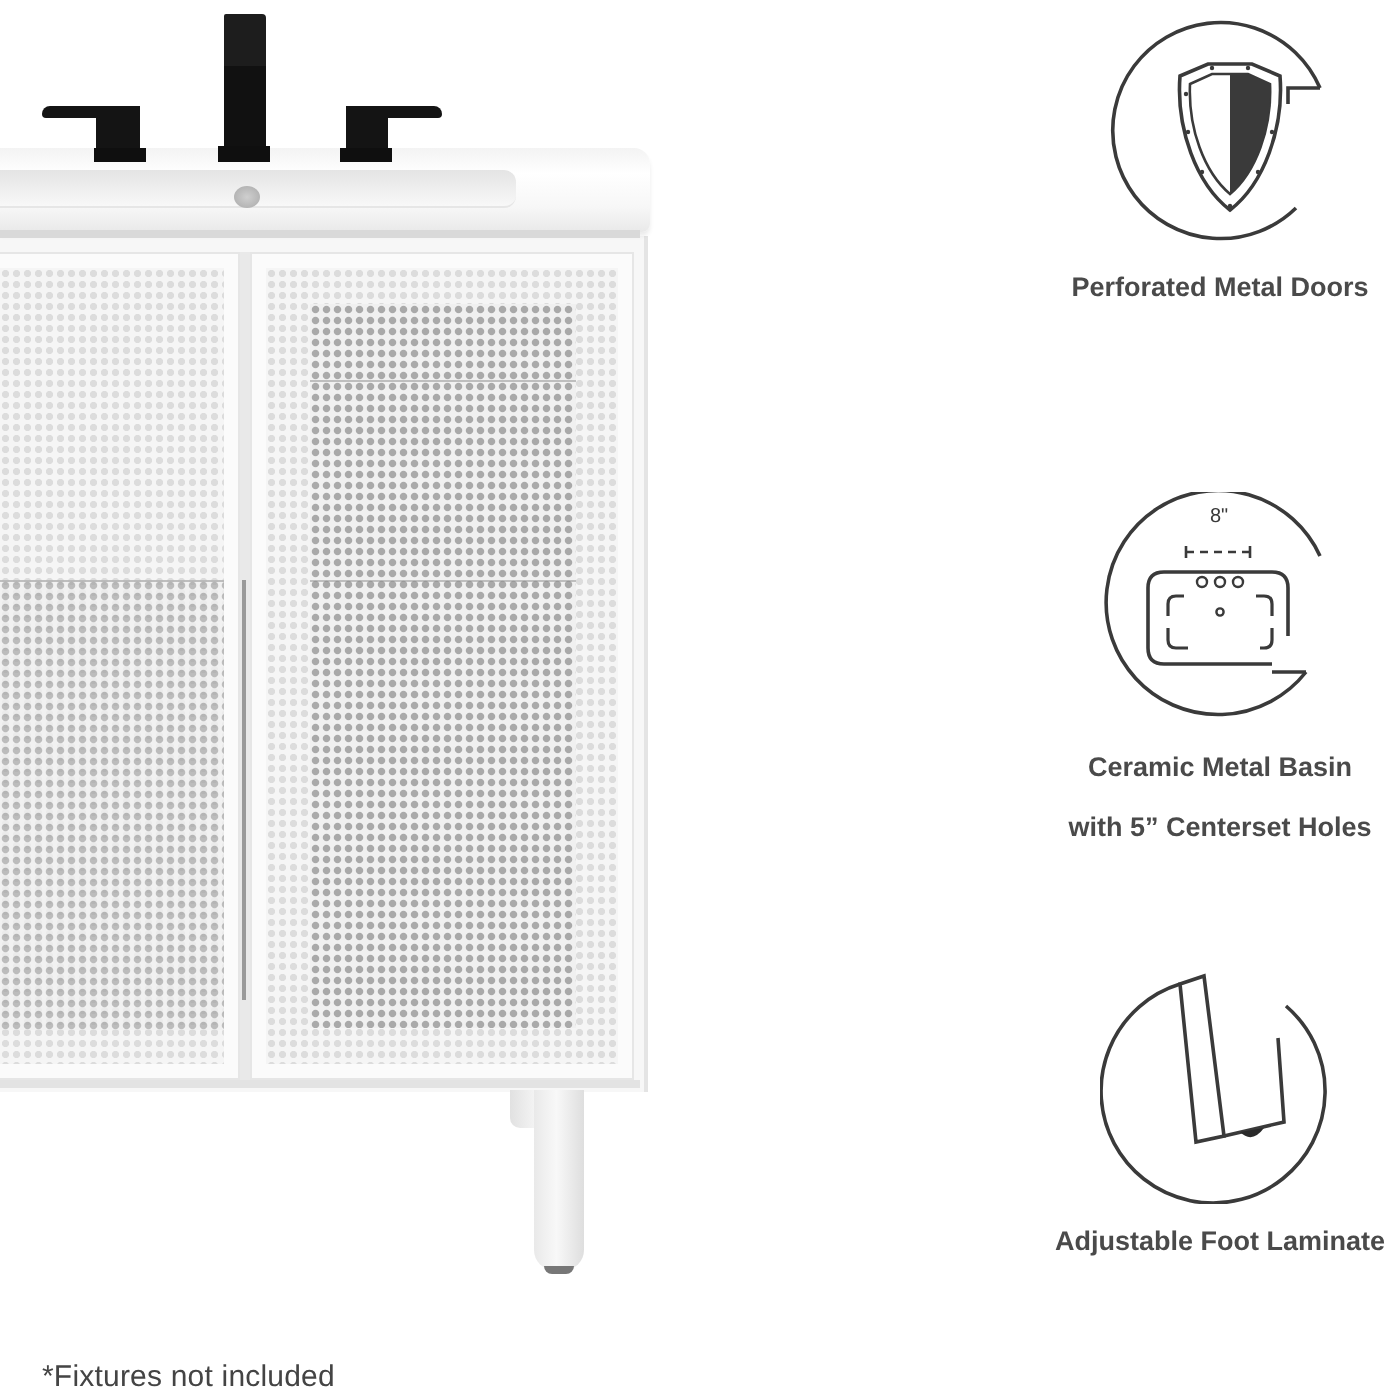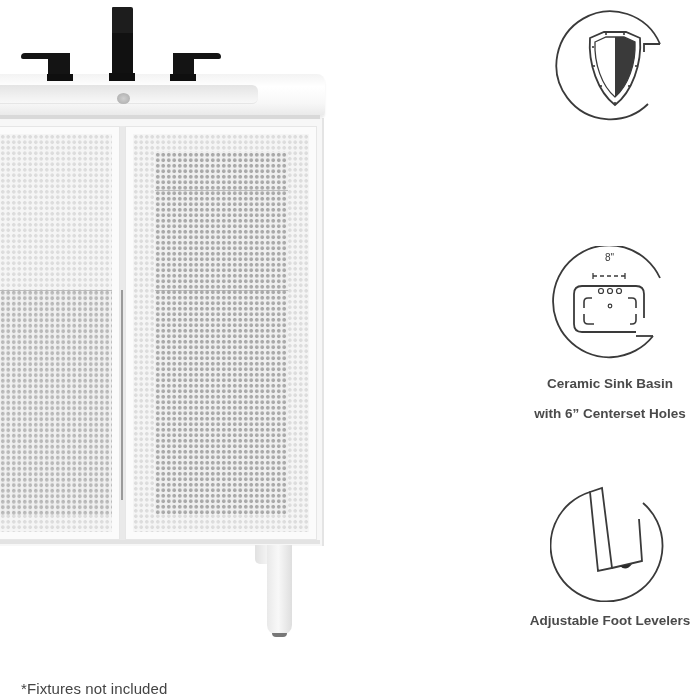--- a/index.html
+++ b/index.html
@@ -158,47 +158,48 @@
       <path d="M63 33 L72 33 L83 38 C84 60 76 82 63 93 Z" fill="#3a3a3a"></path>
       <circle cx="54" cy="30" r="1.1" fill="#3a3a3a"></circle>
       <circle cx="72" cy="30" r="1.1" fill="#3a3a3a"></circle>
       <circle cx="41" cy="43" r="1.1" fill="#3a3a3a"></circle>
       <circle cx="42" cy="62" r="1.1" fill="#3a3a3a"></circle>
       <circle cx="49" cy="82" r="1.1" fill="#3a3a3a"></circle>
       <circle cx="63" cy="99" r="1.1" fill="#3a3a3a"></circle>
       <circle cx="77" cy="82" r="1.1" fill="#3a3a3a"></circle>
       <circle cx="84" cy="62" r="1.1" fill="#3a3a3a"></circle>
     </svg>
+    <div class="feature-label">Perforated Metal Doors</div>
   </div>
 
   <div class="feature feature-2">
     <svg viewBox="0 0 120 118">
       <path d="M110 32 A56 56 0 1 0 103 90" fill="none" stroke="#3a3a3a" stroke-width="1.8"></path>
       <path d="M103 90 L86 90" fill="none" stroke="#3a3a3a" stroke-width="1.8"></path>
       <text x="55" y="15" font-size="10" fill="#3a3a3a" font-family="Liberation Sans, sans-serif">8"</text>
       <line x1="43" y1="27" x2="43" y2="33" stroke="#3a3a3a" stroke-width="1.3"></line>
       <line x1="75" y1="27" x2="75" y2="33" stroke="#3a3a3a" stroke-width="1.3"></line>
       <line x1="43" y1="30" x2="75" y2="30" stroke="#3a3a3a" stroke-width="1.3" stroke-dasharray="4 3"></line>
       <path d="M24 48 Q24 40 32 40 L86 40 Q94 40 94 48 L94 72 M24 48 L24 78 Q24 86 32 86 L86 86" fill="none" stroke="#3a3a3a" stroke-width="1.8"></path>
       <circle cx="51" cy="45" r="2.5" fill="none" stroke="#3a3a3a" stroke-width="1.2"></circle>
       <circle cx="60" cy="45" r="2.5" fill="none" stroke="#3a3a3a" stroke-width="1.2"></circle>
       <circle cx="69" cy="45" r="2.5" fill="none" stroke="#3a3a3a" stroke-width="1.2"></circle>
       <circle cx="60" cy="60" r="1.8" fill="none" stroke="#3a3a3a" stroke-width="1.2"></circle>
       <path d="M34 62 L34 56 Q34 52 38 52 L42 52" fill="none" stroke="#3a3a3a" stroke-width="1.6"></path>
       <path d="M78 52 L82 52 Q86 52 86 56 L86 62" fill="none" stroke="#3a3a3a" stroke-width="1.6"></path>
       <path d="M34 68 L34 74 Q34 78 38 78 L44 78" fill="none" stroke="#3a3a3a" stroke-width="1.6"></path>
       <path d="M86 68 L86 74 Q86 78 82 78 L80 78" fill="none" stroke="#3a3a3a" stroke-width="1.6"></path>
     </svg>
-    <div class="feature-label">Ceramic Sink Basin</div>
-    <div class="feature-label">with 6” Centerset Holes</div>
+    <div class="feature-label">Ceramic Metal Basin</div>
+    <div class="feature-label">with 5” Centerset Holes</div>
   </div>
 
   <div class="feature feature-3">
     <svg viewBox="0 0 120 118">
       <path d="M40 8 A56 56 0 1 0 93 19" fill="none" stroke="#3a3a3a" stroke-width="1.8"></path>
       <path d="M40 8 L52 4 L62 84 L48 87 Z" fill="none" stroke="#3a3a3a" stroke-width="1.8"></path>
       <path d="M62 84 L92 77 L89 35" fill="none" stroke="#3a3a3a" stroke-width="1.8"></path>
       <path d="M70 82 Q76 88 82 80 Z" fill="#2a2a2a"></path>
     </svg>
-    <div class="feature-label">Adjustable Foot Levelers</div>
+    <div class="feature-label">Adjustable Foot Laminate</div>
   </div>
 
 </div>
 
 </body></html>

